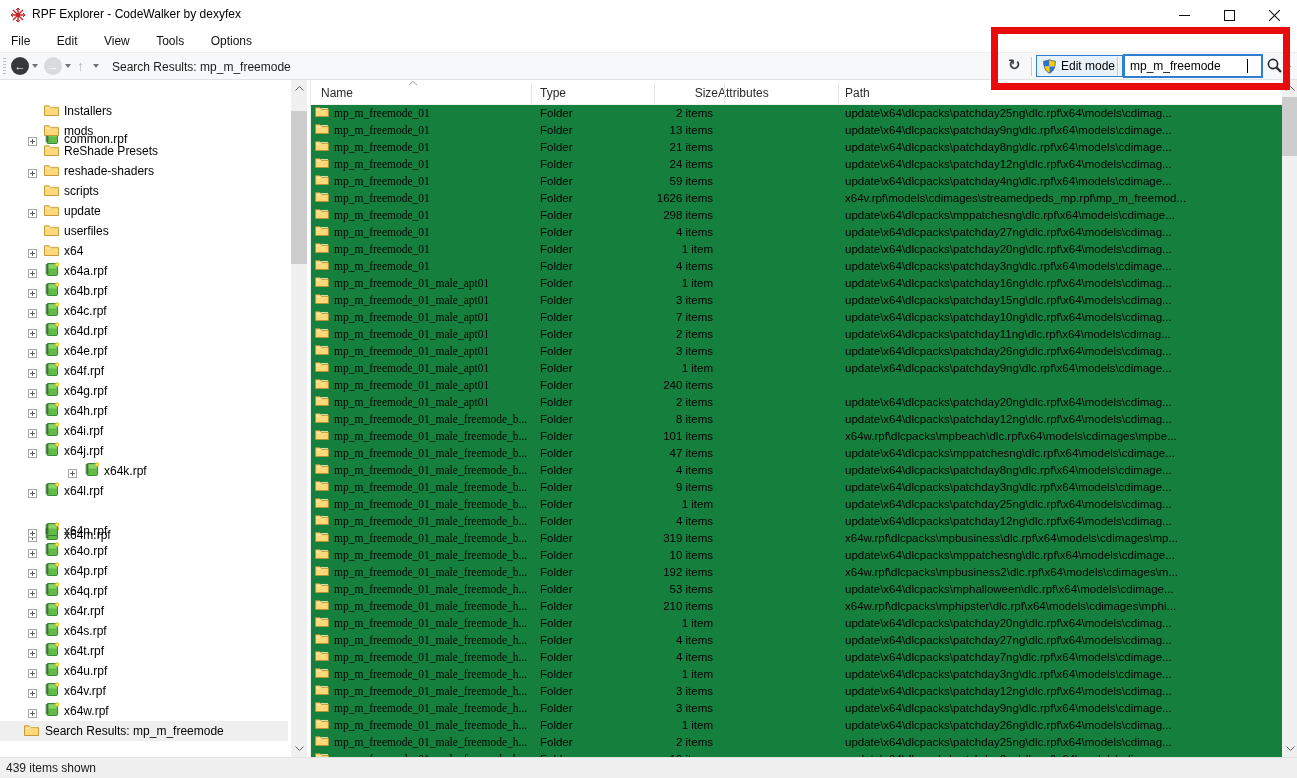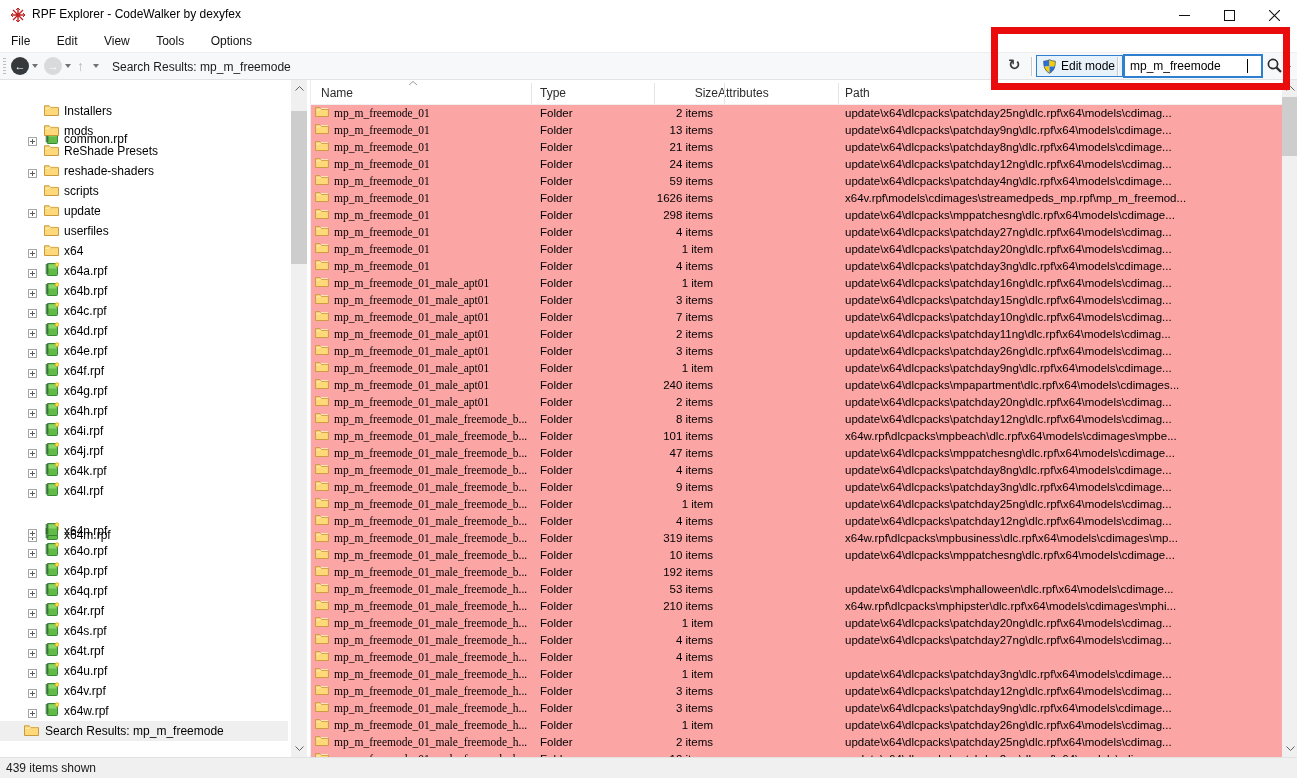--- a/index.html
+++ b/index.html
@@ -50,21 +50,21 @@
   .exp{position:absolute;left:28px;width:9px;height:9px;}
   .ticon{position:absolute;left:44px;}
   .trow.rootpad .ticon{left:24px;}
   .tlabel{position:absolute;left:64px;white-space:nowrap;}
   .trow.rootpad .tlabel{left:45px;}
   .vscroll{position:absolute;top:0;width:16px;background:#f0f0f0;}
   #treescroll{left:291px;height:677px;}
   .sarrow{position:absolute;left:0;width:16px;height:17px;display:flex;align-items:center;justify-content:center;}
   .sthumb{position:absolute;left:0;width:16px;background:#cdcdcd;}
   
-  #list{position:absolute;left:310px;top:80px;width:987px;height:677px;background:#fca5a5;
+  #list{position:absolute;left:310px;top:80px;width:987px;height:677px;background:#15803d;
         border-left:1px solid #ececec;box-sizing:border-box;overflow:hidden;}
   #lheader{position:absolute;left:0;top:0;width:971px;height:24px;background:#fff;border-bottom:1px solid #f0f0f0;}
   .hsep{position:absolute;top:3px;width:1px;height:21px;background:#e4e4e4;}
   .hcell{position:absolute;top:6px;font-size:12px;color:#2b2b2b;white-space:nowrap;}
   #h-name{left:10px}#h-type{left:229px}#h-size{left:300px;width:107px;text-align:right}
   #h-attr{left:407px}#h-path{left:534px}
   #sortglyph{position:absolute;left:98px;top:1px;}
   .lrow{position:absolute;left:0;width:971px;height:17px;font-size:11.5px;color:#000;}
   .lrow span{position:absolute;top:0;line-height:17px;white-space:nowrap;overflow:hidden;}
   .c-icon{position:absolute;left:4px;top:2px;}
@@ -385,21 +385,21 @@
               <line x1="4.5" y1="2" x2="4.5" y2="7" stroke="#5a5a5a"></line>
             </svg></span>
           <span class="ticon"><svg width="15" height="15" viewBox="0 0 15 15">
   <rect x="3" y="1.5" width="10.5" height="12" rx="1" fill="#62bb46" stroke="#2e7d32" stroke-width="0.9"></rect>
   <rect x="4" y="2.5" width="8.5" height="4" fill="#8ad56b"></rect>
   <path d="M1.5 3 h3 M1.5 5 h3 M1.5 7 h3 M1.5 9 h3 M1.5 11 h3" stroke="#204f22" stroke-width="1.1"></path>
   <circle cx="13" cy="2.6" r="1.9" fill="#ffe24a" stroke="#c8a500" stroke-width="0.7"></circle>
             </svg></span>
           <span class="tlabel">x64j.rpf</span>
         </div>
-        <div class="trow" style="top: 381px;">
+        <div class="trow" style="top: 381px; margin-left: 40px;">
           <span class="exp"><svg width="9" height="9">
               <rect x="0.5" y="0.5" width="8" height="8" fill="#fff" stroke="#a6a6a6"></rect>
   <line x1="2" y1="4.5" x2="7" y2="4.5" stroke="#5a5a5a"></line>
               <line x1="4.5" y1="2" x2="4.5" y2="7" stroke="#5a5a5a"></line>
             </svg></span>
           <span class="ticon"><svg width="15" height="15" viewBox="0 0 15 15">
   <rect x="3" y="1.5" width="10.5" height="12" rx="1" fill="#62bb46" stroke="#2e7d32" stroke-width="0.9"></rect>
   <rect x="4" y="2.5" width="8.5" height="4" fill="#8ad56b"></rect>
   <path d="M1.5 3 h3 M1.5 5 h3 M1.5 7 h3 M1.5 9 h3 M1.5 11 h3" stroke="#204f22" stroke-width="1.1"></path>
   <circle cx="13" cy="2.6" r="1.9" fill="#ffe24a" stroke="#c8a500" stroke-width="0.7"></circle>
@@ -791,21 +791,20 @@
         </div>
         <div class="lrow" style="top: 297px;">
           <span class="c-icon"><svg width="14" height="11" viewBox="0 0 15 12">
   <path d="M0.5 11.5 L0.5 1.8 L5.2 1.8 L6.8 3.6 L14.5 3.6 L14.5 11.5 Z" fill="#fdd97a" stroke="#c49130" stroke-width="0.9"></path>
   <path d="M1.2 4.3 L5 4.3 L6.5 2.7 L14 2.7" fill="none" stroke="#fff3c9" stroke-width="0.9"></path>
             </svg></span>
           <span class="c-name">mp_m_freemode_01_male_apt01</span>
           <span class="c-type">Folder</span>
           <span class="c-size">240 items</span>
           <span class="c-attr"></span>
-          <span class="c-path">update\x64\dlcpacks\mpapartment\dlc.rpf\x64\models\cdimages...</span>
         </div>
         <div class="lrow" style="top: 314px;">
           <span class="c-icon"><svg width="14" height="11" viewBox="0 0 15 12">
   <path d="M0.5 11.5 L0.5 1.8 L5.2 1.8 L6.8 3.6 L14.5 3.6 L14.5 11.5 Z" fill="#fdd97a" stroke="#c49130" stroke-width="0.9"></path>
   <path d="M1.2 4.3 L5 4.3 L6.5 2.7 L14 2.7" fill="none" stroke="#fff3c9" stroke-width="0.9"></path>
             </svg></span>
           <span class="c-name">mp_m_freemode_01_male_apt01</span>
           <span class="c-type">Folder</span>
           <span class="c-size">2 items</span>
           <span class="c-attr"></span>
@@ -912,20 +911,21 @@
         </div>
         <div class="lrow" style="top: 484px;">
           <span class="c-icon"><svg width="14" height="11" viewBox="0 0 15 12">
   <path d="M0.5 11.5 L0.5 1.8 L5.2 1.8 L6.8 3.6 L14.5 3.6 L14.5 11.5 Z" fill="#fdd97a" stroke="#c49130" stroke-width="0.9"></path>
   <path d="M1.2 4.3 L5 4.3 L6.5 2.7 L14 2.7" fill="none" stroke="#fff3c9" stroke-width="0.9"></path>
             </svg></span>
           <span class="c-name">mp_m_freemode_01_male_freemode_b...</span>
           <span class="c-type">Folder</span>
           <span class="c-size">192 items</span>
           <span class="c-attr"></span>
+          <span class="c-path">x64w.rpf\dlcpacks\mpbusiness2\dlc.rpf\x64\models\cdimages\m...</span>
         </div>
         <div class="lrow" style="top: 501px;">
           <span class="c-icon"><svg width="14" height="11" viewBox="0 0 15 12">
   <path d="M0.5 11.5 L0.5 1.8 L5.2 1.8 L6.8 3.6 L14.5 3.6 L14.5 11.5 Z" fill="#fdd97a" stroke="#c49130" stroke-width="0.9"></path>
   <path d="M1.2 4.3 L5 4.3 L6.5 2.7 L14 2.7" fill="none" stroke="#fff3c9" stroke-width="0.9"></path>
             </svg></span>
           <span class="c-name">mp_m_freemode_01_male_freemode_h...</span>
           <span class="c-type">Folder</span>
           <span class="c-size">53 items</span>
           <span class="c-attr"></span>
@@ -966,20 +966,21 @@
         </div>
         <div class="lrow" style="top: 569px;">
           <span class="c-icon"><svg width="14" height="11" viewBox="0 0 15 12">
   <path d="M0.5 11.5 L0.5 1.8 L5.2 1.8 L6.8 3.6 L14.5 3.6 L14.5 11.5 Z" fill="#fdd97a" stroke="#c49130" stroke-width="0.9"></path>
   <path d="M1.2 4.3 L5 4.3 L6.5 2.7 L14 2.7" fill="none" stroke="#fff3c9" stroke-width="0.9"></path>
             </svg></span>
           <span class="c-name">mp_m_freemode_01_male_freemode_h...</span>
           <span class="c-type">Folder</span>
           <span class="c-size">4 items</span>
           <span class="c-attr"></span>
+          <span class="c-path">update\x64\dlcpacks\patchday7ng\dlc.rpf\x64\models\cdimage...</span>
         </div>
         <div class="lrow" style="top: 586px;">
           <span class="c-icon"><svg width="14" height="11" viewBox="0 0 15 12">
   <path d="M0.5 11.5 L0.5 1.8 L5.2 1.8 L6.8 3.6 L14.5 3.6 L14.5 11.5 Z" fill="#fdd97a" stroke="#c49130" stroke-width="0.9"></path>
   <path d="M1.2 4.3 L5 4.3 L6.5 2.7 L14 2.7" fill="none" stroke="#fff3c9" stroke-width="0.9"></path>
             </svg></span>
           <span class="c-name">mp_m_freemode_01_male_freemode_h...</span>
           <span class="c-type">Folder</span>
           <span class="c-size">1 item</span>
           <span class="c-attr"></span>

